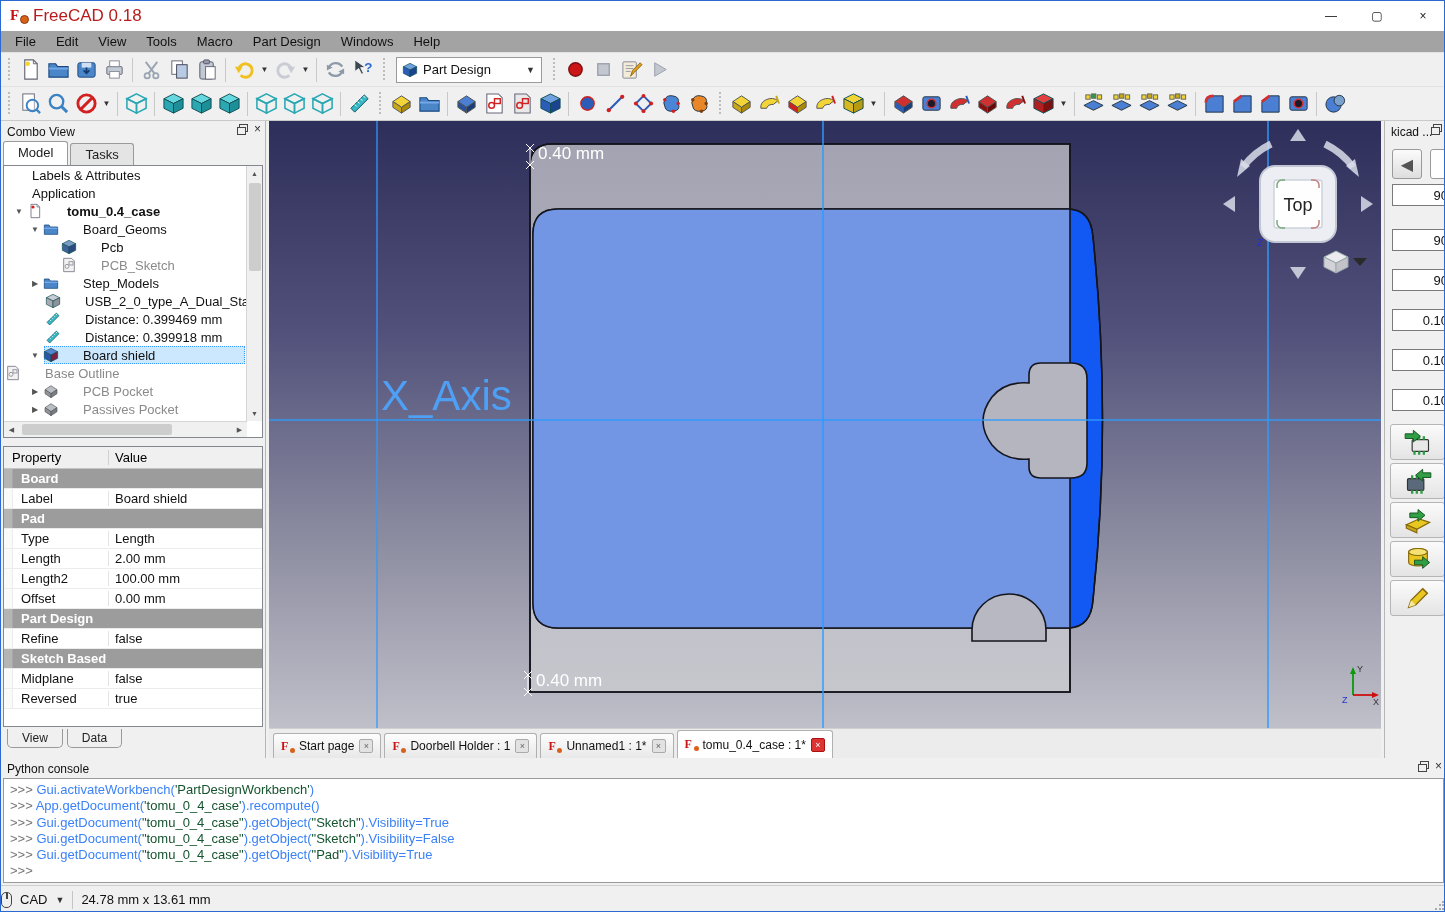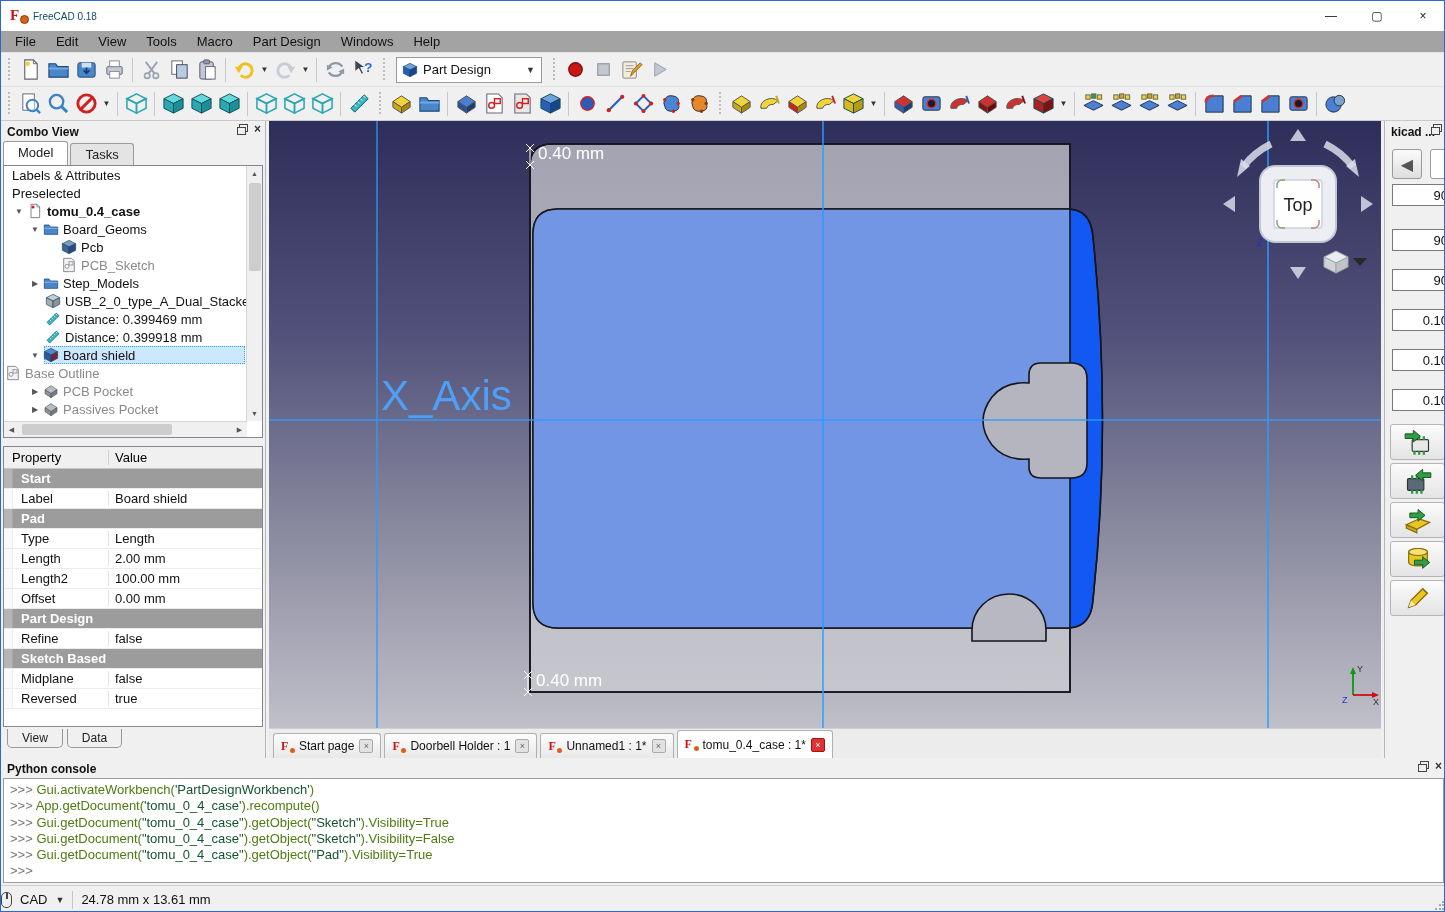--- a/index.html
+++ b/index.html
@@ -2,57 +2,57 @@
 <html><head>
 <meta charset="utf-8">
 <style>
   html,body{margin:0;padding:0;background:#444;}
   *{box-sizing:border-box;font-family:"Liberation Sans",sans-serif;}
   .window{position:relative;width:1445px;height:912px;background:#f0f0f0;overflow:hidden;border:1px solid #2a6ad0;}
   
   .titlebar{position:absolute;left:0;top:0;width:1445px;height:30px;background:#fff;display:flex;align-items:center;}
   .fc-logo{width:17px;height:17px;margin:0 6px 0 9px;position:relative;font:bold 15px/15px "Liberation Serif",serif;color:#c91414;}
   .fc-logo::after{content:"";position:absolute;right:-2px;bottom:1px;width:7px;height:7px;border-radius:50%;background:#d9621a;border:1px solid #8a3a08;}
-  .title-text{font-size:10px;color:#0c4a6e;}
+  .title-text{font-size:17px;color:#b91c1c;}
   .win-controls{position:absolute;right:0;top:0;height:30px;display:flex;}
   .win-btn{width:46px;height:30px;display:flex;align-items:center;justify-content:center;font-size:12px;color:#222;}
   
   .menubar{position:absolute;left:0;top:30px;width:1445px;height:22px;background:#a3a3a3;border-bottom:1px solid #e3e3e3;display:flex;align-items:center;padding-left:4px;}
   .menu-item{padding:3px 10px;font-size:13px;color:#111;}
   
   .toolbar{position:absolute;left:0;width:1445px;height:34px;background:#f0f0f0;display:flex;align-items:center;gap:2px;padding-left:2px;}
   .tb1{top:52px;border-bottom:1px solid #e2e2e2;}
   .tb2{top:86px;border-bottom:1px solid #c9c9c9;}
   .tb-handle{width:6px;height:24px;margin:0 3px;background:repeating-linear-gradient(to bottom,#bdbdbd 0 2px,transparent 2px 4px);background-size:2px 100%;background-repeat:repeat-y;background-position:2px 0;}
   .tb-sep{width:1px;height:24px;background:#c8c8c8;margin:0 3px;}
   .ic{width:26px;height:26px;display:flex;align-items:center;justify-content:center;border-radius:3px;}
   .ic svg{width:23px;height:23px;}
   .ic-s{width:17px;height:17px;display:inline-flex;align-items:center;justify-content:center;flex:0 0 auto;}
   .ic-s svg{width:16px;height:16px;}
   .dd{width:11px;height:26px;display:flex;align-items:center;justify-content:center;font-size:8px;color:#333;}
   .combo{height:26px;min-width:146px;background:#fff;border:1px solid #9a9a9a;display:flex;align-items:center;gap:5px;padding:0 4px;margin:0 4px;}
   .combo .lbl{font-size:13px;color:#111;flex:1;}
   .combo .arr{font-size:9px;color:#333;padding-right:2px;}
   
-  .dock-title{height:22px;background:#f0f0f0;display:flex;align-items:center;font-size:12px;color:#111;padding:0 6px;position:relative;font-weight:bold;}
+  .dock-title{height:22px;background:#f0f0f0;display:flex;align-items:center;font-size:12px;color:#111;padding:0 6px;position:relative;}
   .dock-btns{position:absolute;right:4px;top:3px;display:flex;gap:6px;}
   .float-glyph{width:11px;height:11px;position:relative;}
   .float-glyph::before{content:"";position:absolute;right:0;top:0;width:7px;height:6px;border:1px solid #444;}
   .float-glyph::after{content:"";position:absolute;left:0;bottom:0;width:7px;height:6px;border:1px solid #444;background:#f0f0f0;}
   .close-glyph{font-size:12px;line-height:11px;color:#333;}
   
   .combo-view{position:absolute;left:0;top:120px;width:265px;height:637px;background:#f0f0f0;border-right:1px solid #b6b6b6;}
   .cv-tabs{position:absolute;left:2px;top:22px;height:22px;display:flex;align-items:flex-end;}
   .cv-tab{font-size:13px;padding:3px 14px;border:1px solid #9a9a9a;border-bottom:none;background:#e4e4e4;color:#222;border-radius:3px 3px 0 0;margin-right:2px;}
   .cv-tab.active{background:#fff;padding-bottom:5px;}
   .tree-frame{position:absolute;left:2px;top:44px;width:260px;height:273px;border:1px solid #828790;background:#fff;overflow:hidden;}
   .tree-rows{position:absolute;left:0;top:0;width:243px;height:255px;overflow:hidden;}
   .trow{position:relative;height:18px;display:flex;align-items:center;font-size:13px;color:#111;white-space:nowrap;}
   .trow .exp{width:14px;text-align:center;font-size:8px;color:#555;flex:0 0 auto;}
-  .trow .tlabel{padding-left:4px;}
+  .trow .tlabel{padding-left:4px;margin-left:20px;}
   .trow.gray .tlabel{color:#8a8a8a;}
   .trow.bold .tlabel{font-weight:bold;}
   .trow.selected .selbox{position:absolute;left:40px;right:2px;top:0;bottom:0;background:#cbe8ff;border:1px dotted #3399ff;}
   .trow>*{position:relative;}
   .vscroll{position:absolute;right:0;top:0;width:16px;height:255px;background:#f0f0f0;border-left:1px solid #d5d5d5;}
   .vscroll .sarr{height:15px;display:flex;align-items:center;justify-content:center;font-size:7px;color:#555;}
   .vscroll .sthumb{position:absolute;left:2px;top:17px;width:12px;height:88px;background:#cdcdcd;border-radius:2px;}
   .vscroll .sarr.down{position:absolute;bottom:0;left:0;width:100%;}
   .hscroll{position:absolute;left:0;bottom:0;width:243px;height:16px;background:#f0f0f0;border-top:1px solid #d5d5d5;}
   .hscroll .sarr{position:absolute;top:0;width:15px;height:15px;display:flex;align-items:center;justify-content:center;font-size:7px;color:#555;}
@@ -86,21 +86,21 @@
   .kicad-dock{position:absolute;left:1383px;top:120px;width:62px;height:637px;background:#f0f0f0;border-left:1px solid #b6b6b6;}
   .kbtn{position:absolute;width:30px;height:30px;border:1px solid #9a9a9a;background:linear-gradient(#fbfbfb,#dedede);border-radius:3px;display:flex;align-items:center;justify-content:center;color:#555;}
   .kspin{position:absolute;left:7px;width:60px;height:22px;background:#fff;border:1px solid #7a7a7a;font-size:13px;color:#111;display:flex;align-items:center;justify-content:flex-end;padding-right:3px;}
   .ktool{position:absolute;left:5px;width:55px;height:36px;border:1px solid #b5b5b5;background:linear-gradient(#fbfbfb,#e4e4e4);border-radius:3px;display:flex;align-items:center;justify-content:center;}
   .ktool svg{width:28px;height:28px;}
   
   .pycon{position:absolute;left:0;top:757px;width:1445px;height:127px;background:#f0f0f0;}
   .pycon-body{position:absolute;left:2px;top:20px;width:1441px;height:105px;background:#fff;border:1px solid #9a9a9a;font-family:"DejaVu Sans Mono",monospace;font-size:13px;padding:3px 6px;overflow:hidden;}
   .pline{height:16.3px;white-space:pre;}
   .pline .prompt{color:#767676;}
-  .pline .code{color:#4d7c0f;}
+  .pline .code{color:#3b82f6;}
   .pline .str{color:#14532d;}
   
   .statusbar{position:absolute;left:0;top:884px;width:1445px;height:28px;background:#f0f0f0;border-top:1px solid #cfcfcf;display:flex;align-items:center;font-size:13px;color:#111;}
   .sb-msg{padding-left:8px;flex:1;}
   .sb-right{display:flex;align-items:center;gap:8px;padding-right:14px;}
   .sb-mouse{width:11px;height:16px;border:1.5px solid #444;border-radius:5px;position:relative;}
   .sb-mouse::before{content:"";position:absolute;left:4px;top:0;width:1.5px;height:6px;background:#444;}
   .sb-sep{width:1px;height:18px;background:#c5c5c5;}
   .sb-dim{min-width:118px;text-align:right;}
   .sb-grip{position:absolute;right:2px;bottom:2px;width:10px;height:10px;background:radial-gradient(circle at 2px 8px,#aaa 1px,transparent 1.5px),radial-gradient(circle at 6px 8px,#aaa 1px,transparent 1.5px),radial-gradient(circle at 6px 4px,#aaa 1px,transparent 1.5px),radial-gradient(circle at 9px 8px,#aaa 1px,transparent 1.5px),radial-gradient(circle at 9px 4px,#aaa 1px,transparent 1.5px),radial-gradient(circle at 9px 1px,#aaa 1px,transparent 1.5px);}
@@ -633,21 +633,21 @@
     <div class="cv-tabs">
       <span class="cv-tab active">Model</span>
       <span class="cv-tab">Tasks</span>
     </div>
     <div class="tree-frame">
       <div class="tree-rows">
         <div class="trow" style="padding-left:4px">
             <span class="tlabel">Labels &amp; Attributes</span>
           </div>
         <div class="trow" style="padding-left:4px">
-            <span class="tlabel">Preselected</span>
+            <span class="tlabel">Application</span>
           </div>
         <div class="trow bold" style="padding-left:8px">
             <span class="exp">▼</span>
             <span class="ic-s">
               <svg viewBox="0 0 24 24" style="--c1: #ffffff; --c2: #d22020;">
                 <use href="#sym-doc"></use>
               </svg>
             </span>
             <span class="tlabel">tomu_0.4_case</span>
           </div>
@@ -758,21 +758,21 @@
       </div>
     </div>
 
     <div class="prop-table">
       <div class="phead">
         <span class="c1">Property</span>
         <span class="c2">Value</span>
       </div>
       <div class="pgroup">
           <span class="gut"></span>
-          <span class="glabel">Start</span>
+          <span class="glabel">Board</span>
         </div>
       <div class="prow">
           <span class="gut"></span>
           <span class="c1">Label</span>
           <span class="c2">Board shield</span>
         </div>
       <div class="pgroup">
           <span class="gut"></span>
           <span class="glabel">Pad</span>
         </div>

